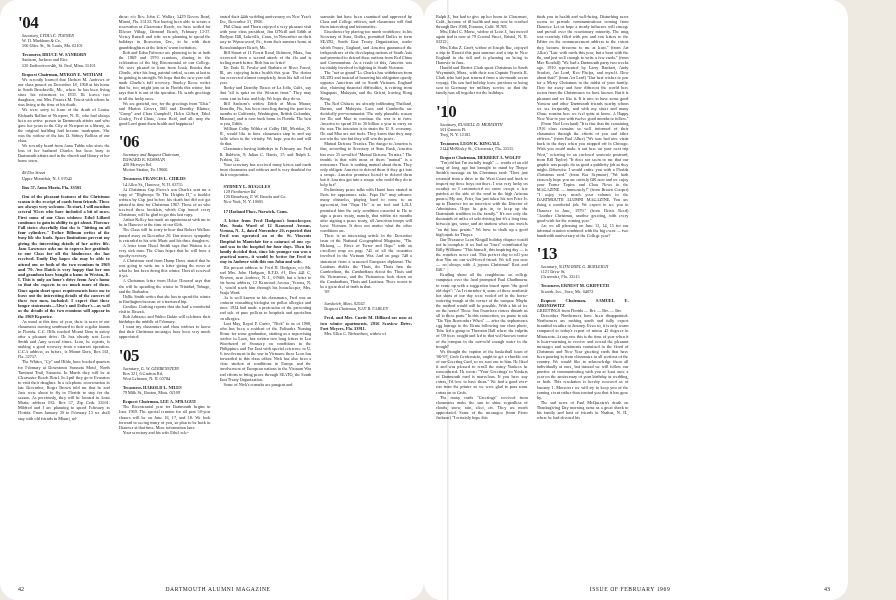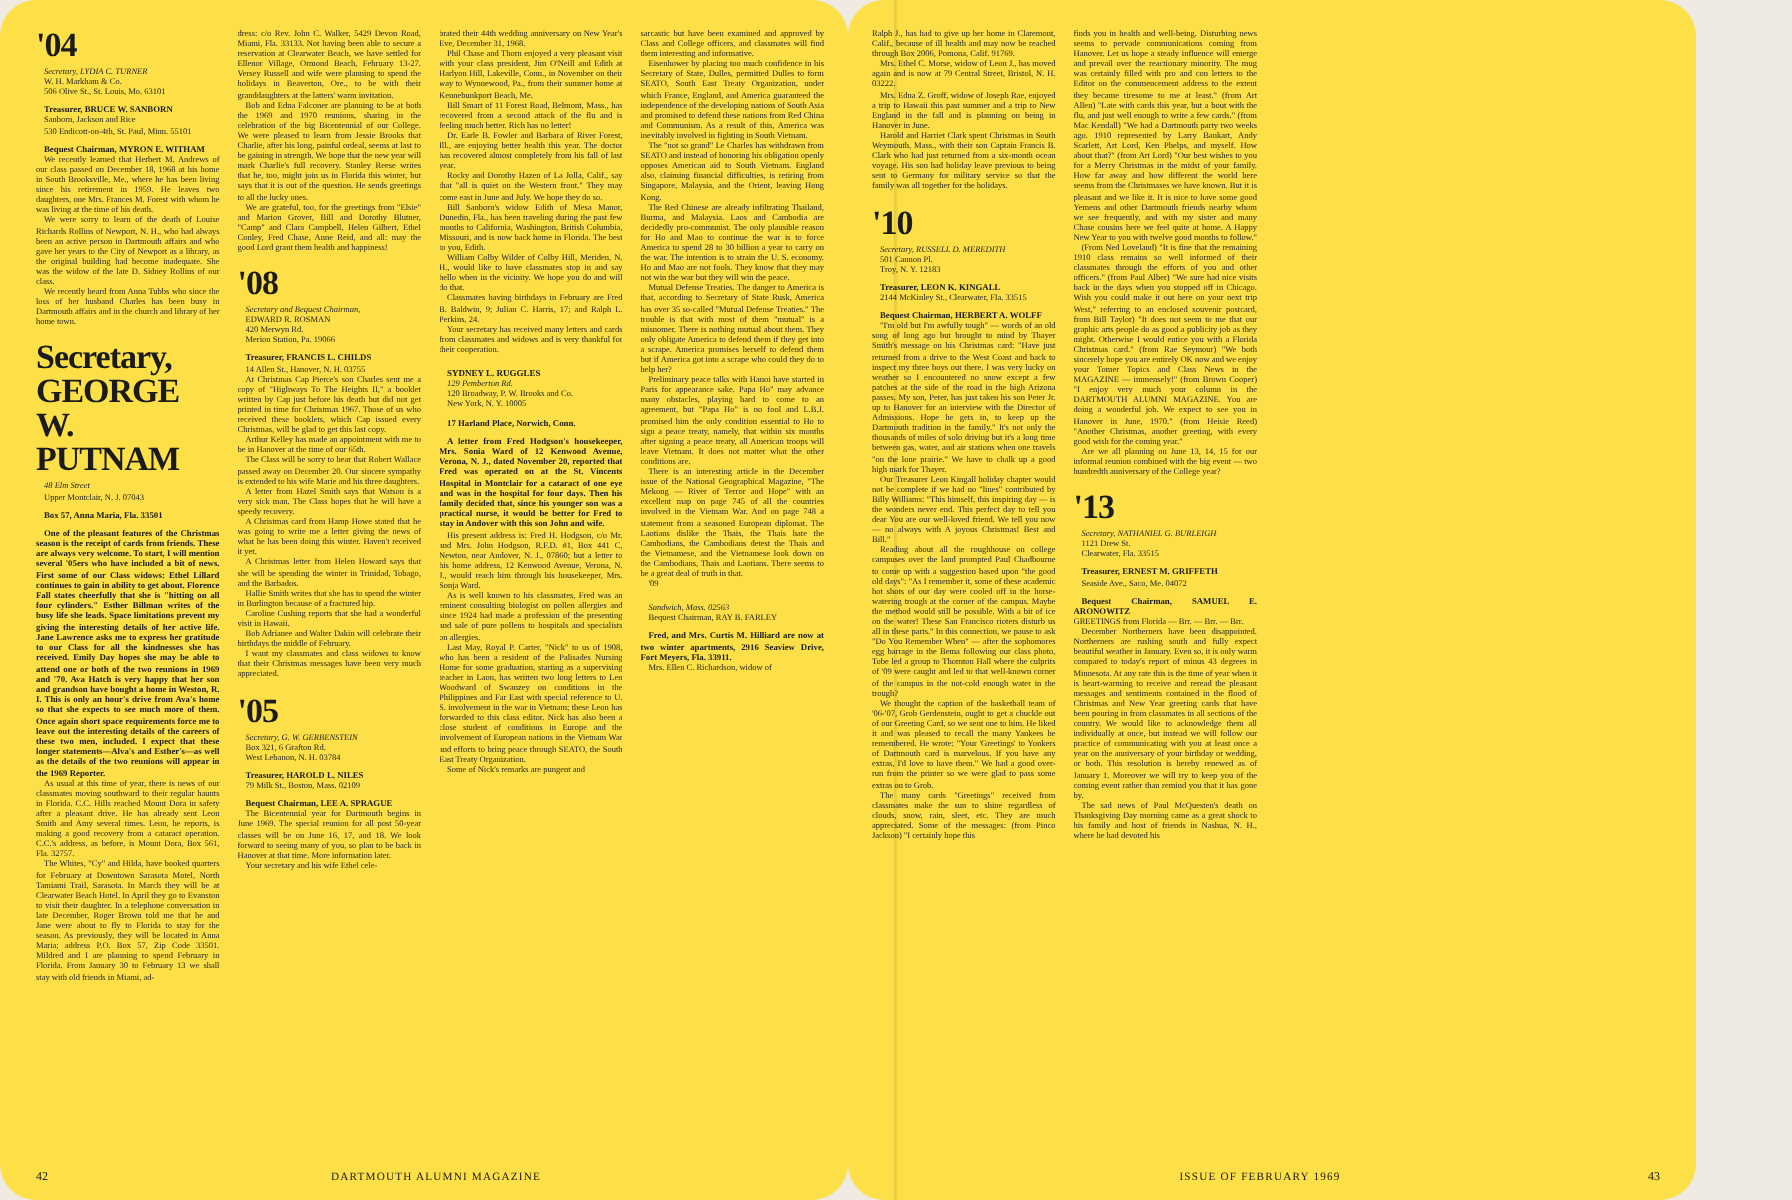--- a/index.html
+++ b/index.html
@@ -12,21 +12,21 @@
   }
   .spread{
     width:896px;height:600px;
     display:flex;
     position:relative;
   }
   .page{
     width:424px;height:600px;
     box-sizing:border-box;
     position:relative;
-    background:#fde047;
+    background:#ffffff;
     border-radius:18px;
   }
   .page.left{padding:14px 12px 26px 18px;}
   .page.right{padding:14px 18px 26px 12px;}
   .cols{
     display:flex;
     gap:9px;
     height:546px;
     overflow:hidden;
   }
@@ -118,40 +118,39 @@
         <p class="classhead">Treasurer, BRUCE W. SANBORN</p>
         <p class="addr">Sanborn, Jackson and Rice</p>
         <p class="addr">530 Endicott-on-4th, St. Paul, Minn. 55101</p>
         <div class="spacer"></div>
         <p class="classhead">Bequest Chairman, MYRON E. WITHAM</p>
         <p>We recently learned that Herbert M. Andrews of our class passed on December 18, 1968 at his home in South Brooksville, Me., where he has been living since his retirement in 1959. He leaves two daughters, one Mrs. Frances M. Forest with whom he was living at the time of his death.</p>
         <p>We were sorry to learn of the death of Louise Richards Rollins of Newport, N. H., who had always been an active person in Dartmouth affairs and who gave her years to the City of Newport as a library, as the original building had become inadequate. She was the widow of the late D. Sidney Rollins of our class.</p>
         <p>We recently heard from Anna Tubbs who since the loss of her husband Charles has been busy in Dartmouth affairs and in the church and library of her home town.</p>
         <p></p>
         <div class="spacer-lg"></div>
-        <div class="yearhead">Secretary, GEORGE W. PUTNAM</div>
         <p class="secline">48 Elm Street</p>
         <p class="addr">Upper Montclair, N. J. 07043</p>
         <p class="addr"></p>
         <div class="spacer"></div>
         <p class="classhead">Box 57, Anna Maria, Fla. 33501</p>
         <p class="addr"></p>
         <div class="spacer"></div>
         <p class="classhead">One of the pleasant features of the Christmas season is the receipt of cards from friends. These are always very welcome. To start, I will mention several '05ers who have included a bit of news. First some of our Class widows: Ethel Lillard continues to gain in ability to get about. Florence Fall states cheerfully that she is "hitting on all four cylinders." Esther Billman writes of the busy life she leads. Space limitations prevent my giving the interesting details of her active life. Jane Lawrence asks me to express her gratitude to our Class for all the kindnesses she has received. Emily Day hopes she may be able to attend one or both of the two reunions in 1969 and '70. Ava Hatch is very happy that her son and grandson have bought a home in Weston, R. I. This is only an hour's drive from Ava's home so that she expects to see much more of them. Once again short space requirements force me to leave out the interesting details of the careers of these two men, included. I expect that these longer statements—Alva's and Esther's—as well as the details of the two reunions will appear in the 1969 Reporter.</p>
         <p>As usual at this time of year, there is news of our classmates moving southward to their regular haunts in Florida. C.C. Hills reached Mount Dora in safety after a pleasant drive. He has already sent Leon Smith and Amy several times. Leon, he reports, is making a good recovery from a cataract operation. C.C.'s address, as before, is Mount Dora, Box 561, Fla. 32757.</p>
         <p>The Whites, "Cy" and Hilda, have booked quarters for February at Downtown Sarasota Motel, North Tamiami Trail, Sarasota. In March they will be at Clearwater Beach Hotel. In April they go to Evanston to visit their daughter. In a telephone conversation in late December, Roger Brown told me that he and Jane were about to fly to Florida to stay for the season. As previously, they will be located in Anna Maria; address P.O. Box 57, Zip Code 33501. Mildred and I are planning to spend February in Florida. From January 30 to February 13 we shall stay with old friends in Miami, ad-</p>
         <p></p>
       </div>
 
       <div class="col">
         <p class="noind">dress: c/o Rev. John C. Walker, 5429 Devon Road, Miami, Fla. 33133. Not having been able to secure a reservation at Clearwater Beach, we have settled for Ellenor Village, Ormond Beach, February 13-27. Versey Russell and wife were planning to spend the holidays in Beaverton, Ore., to be with their granddaughters at the latters' warm invitation.</p>
         <p>Bob and Edna Falconer are planning to be at both the 1969 and 1970 reunions, sharing in the celebration of the big Bicentennial of our College. We were pleased to learn from Jessie Brooks that Charlie, after his long, painful ordeal, seems at last to be gaining in strength. We hope that the new year will mark Charlie's full recovery. Stanley Reese writes that he, too, might join us in Florida this winter, but says that it is out of the question. He sends greetings to all the lucky ones.</p>
         <p>We are grateful, too, for the greetings from "Elsie" and Marion Grover, Bill and Dorothy Blutner, "Camp" and Clara Campbell, Helen Gilbert, Ethel Conley, Fred Chase, Anne Reid, and all: may the good Lord grant them health and happiness!</p>
         <div class="spacer-lg"></div>
-        <div class="yearhead">'08</div>
+        <div class="yearhead">'06</div>
         <p class="secline">Secretary and Bequest Chairman,</p>
         <p class="addr">EDWARD R. ROSMAN</p>
         <p class="addr">420 Merwyn Rd.</p>
         <p class="addr">Merion Station, Pa. 19066</p>
         <div class="spacer"></div>
         <p class="classhead">Treasurer, FRANCIS L. CHILDS</p>
         <p class="addr">14 Allen St., Hanover, N. H. 03755</p>
         <p>At Christmas Cap Pierce's son Charles sent me a copy of "Highways To The Heights II," a booklet written by Cap just before his death but did not get printed in time for Christmas 1967. Those of us who received these booklets, which Cap issued every Christmas, will be glad to get this last copy.</p>
         <p>Arthur Kelley has made an appointment with me to be in Hanover at the time of our 65th.</p>
         <p>The Class will be sorry to hear that Robert Wallace passed away on December 20. Our sincere sympathy is extended to his wife Marie and his three daughters.</p>

